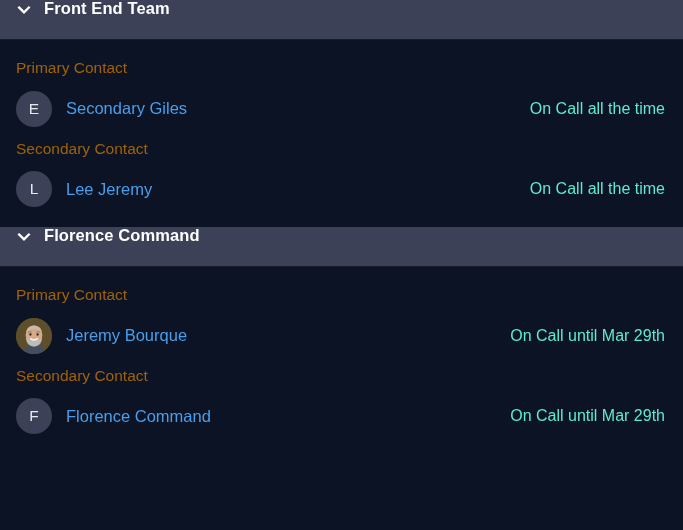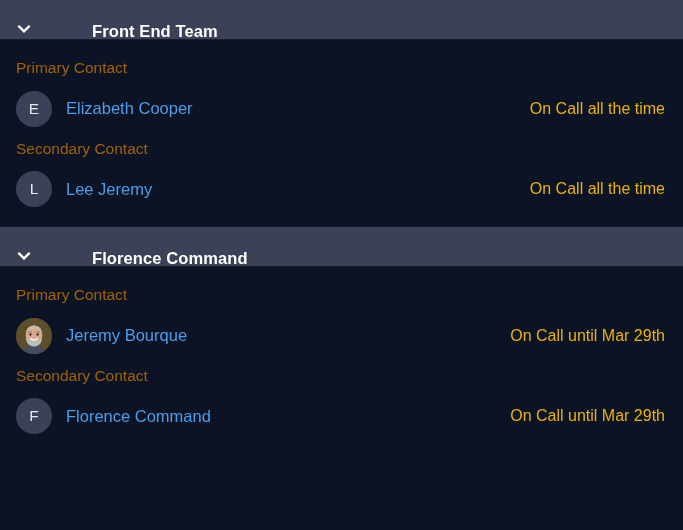--- a/index.html
+++ b/index.html
@@ -18,27 +18,26 @@
   .panel {
     width: 683px;
     background: #0c1324;
   }
 
   
   .section-header {
     height: 40px;
     background: #3c4157;
     display: flex;
-    align-items: flex-end;
+    align-items: flex-start;
     padding: 0 4px 0 14px;
     box-sizing: border-box;
     border-bottom: 1px solid #161c2e;
     cursor: pointer;
     user-select: none;
-    gap: 48px;
   }
   .chevron {
     width: 20px;
     height: 20px;
     display: inline-flex;
     align-items: center;
     justify-content: center;
     margin-right: 10px;
     flex: 0 0 auto;
   }
@@ -98,21 +97,21 @@
     font-size: 16.5px;
     margin-left: 14px;
     text-decoration: none;
     cursor: pointer;
     white-space: nowrap;
   }
 
   .spacer { flex: 1 1 auto; }
 
   .oncall-status {
-    color: #eab308;
+    color: #5eead4;
     font-size: 16px;
     white-space: nowrap;
     text-align: left;
   }
 </style>
 </head>
 <body>
 
 <div class="panel">
 
@@ -124,21 +123,21 @@
         </svg>
       </span>
       <span class="section-title">Front End Team</span>
     </div>
 
     <div class="section-body">
 
       <div class="contact-label">Primary Contact</div>
       <div class="contact-row">
         <div class="avatar">E</div>
-        <a class="contact-name" href="#">Elizabeth Cooper</a>
+        <a class="contact-name" href="#">Secondary Giles</a>
         <div class="spacer"></div>
         <div class="oncall-status">On Call all the time</div>
       </div>
 
       <div class="contact-label">Secondary Contact</div>
       <div class="contact-row">
         <div class="avatar">L</div>
         <a class="contact-name" href="#">Lee Jeremy</a>
         <div class="spacer"></div>
         <div class="oncall-status">On Call all the time</div>

